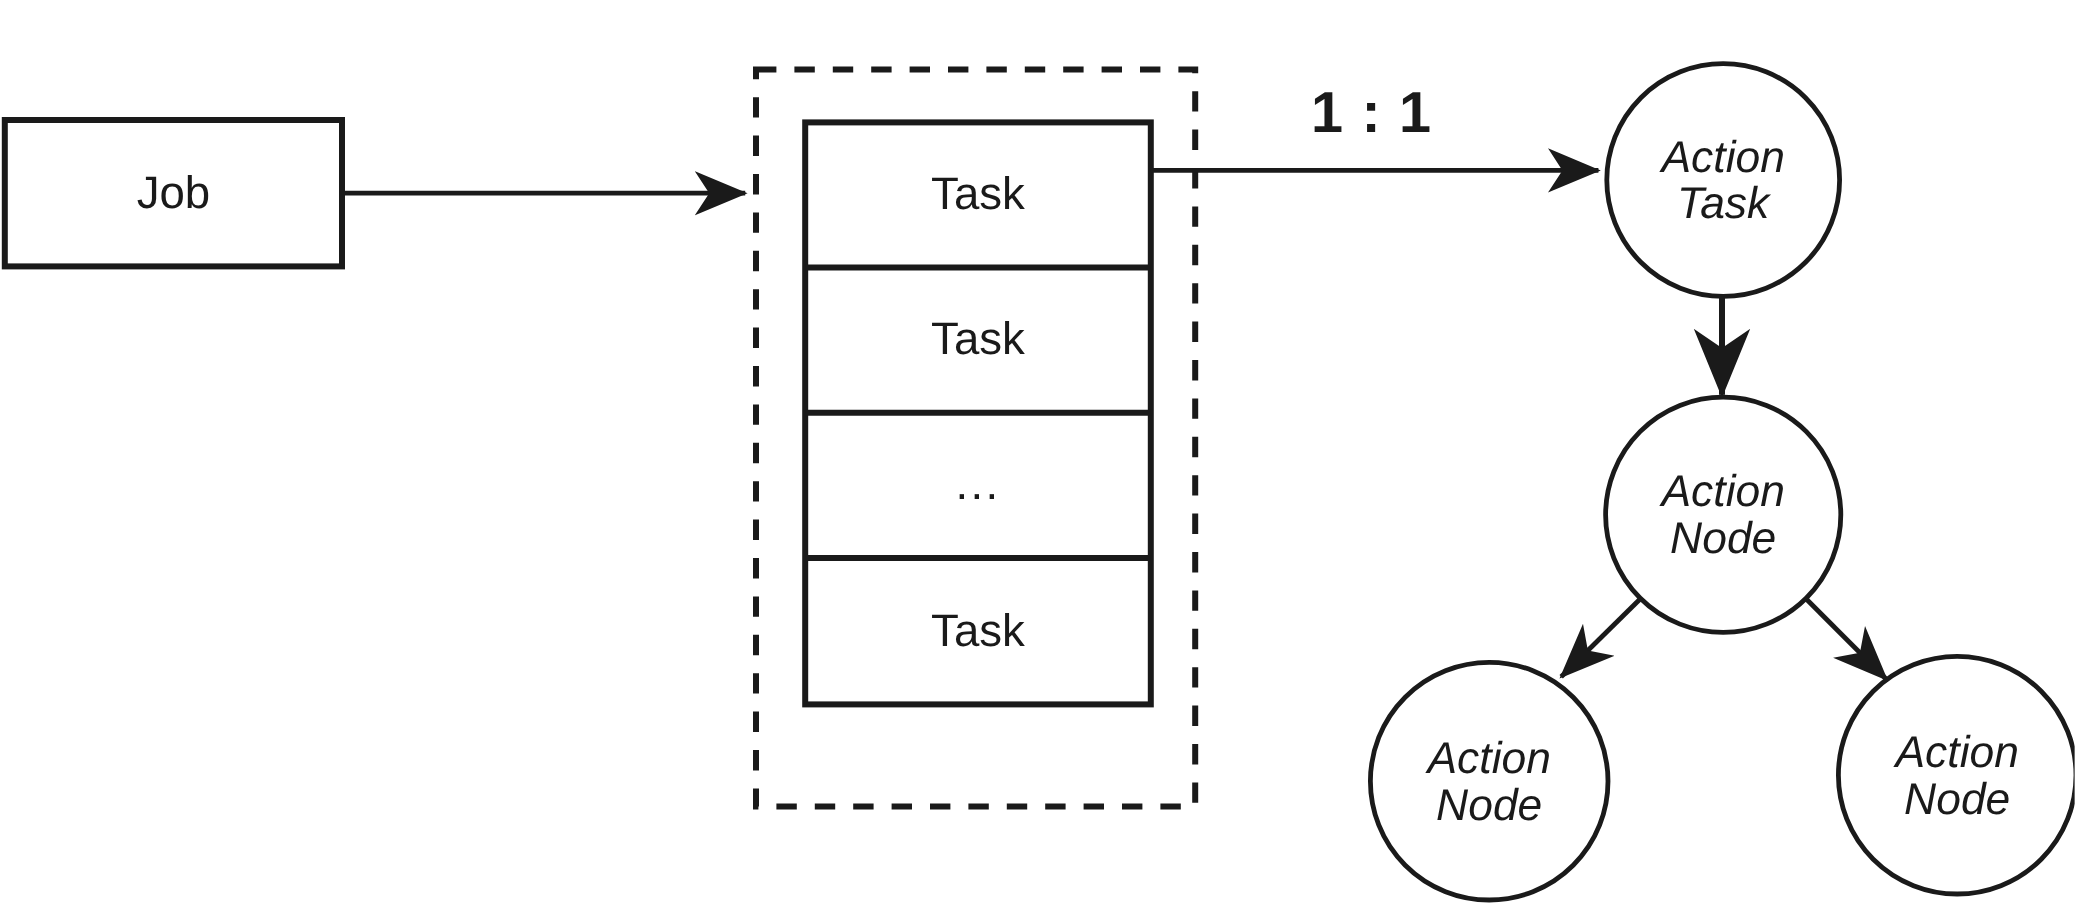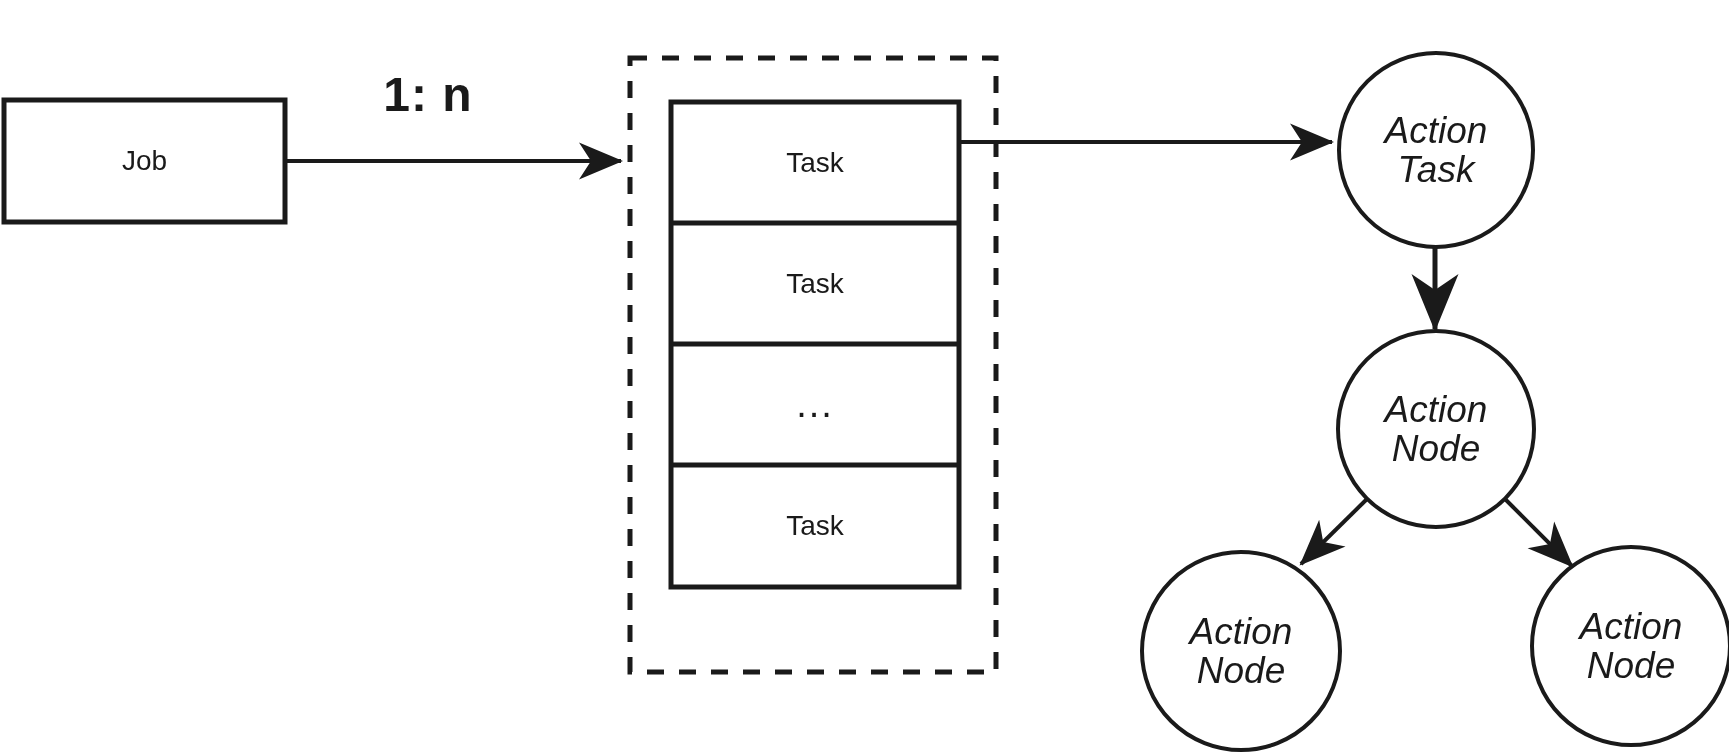--- a/index.html
+++ b/index.html
@@ -29,21 +29,21 @@
     flex-direction: column;
     align-items: center;
     justify-content: center;
     text-align: center;
     line-height: 1.06;
     white-space: pre;
     color: #1a1a1a;
     pointer-events: none;
   }
   .txt-entity {
-    font-size: 28px;
+    font-size: 38px;
     font-weight: 400;
     letter-spacing: 0px;
   }
   .txt-circle {
     font-size: 37px;
     font-weight: 400;
     letter-spacing: 0px;
     font-style: italic;
   }
   .txt-rel {
@@ -98,40 +98,40 @@
 
     <circle cx="1241" cy="651" r="99" fill="#ffffff" stroke="#1a1a1a" stroke-width="4"></circle>
 
     <circle cx="1631" cy="646" r="99" fill="#ffffff" stroke="#1a1a1a" stroke-width="4"></circle>
   </svg>
 
   <div class="node-label txt-entity" style="left:4px; top:100px; width:281px; height:122px;">
     <span>Job</span>
   </div>
 
-  <div class="node-label txt-rel" style="left:330px; top:62px; width:196px; height:66px;">
-    <span>1: n</span>
-  </div>
 
   <div class="node-label txt-entity" style="left:671px; top:102px; width:288px; height:121px;">
     <span>Task</span>
   </div>
 
   <div class="node-label txt-entity" style="left:671px; top:223px; width:288px; height:121px;">
     <span>Task</span>
   </div>
 
   <div class="node-label txt-ellipsis" style="left:671px; top:344px; width:288px; height:121px;">
     <span>...</span>
   </div>
 
   <div class="node-label txt-entity" style="left:671px; top:465px; width:288px; height:122px;">
     <span>Task</span>
   </div>
 
+  <div class="node-label txt-rel" style="left:1045px; top:62px; width:196px; height:66px;">
+    <span>1 : 1</span>
+  </div>
 
   <div class="node-label txt-circle" style="left:1339px; top:53px; width:194px; height:194px;">
     <span>Action</span>
     <span>Task</span>
   </div>
 
   <div class="node-label txt-circle" style="left:1338px; top:331px; width:196px; height:196px;">
     <span>Action</span>
     <span>Node</span>
   </div>

